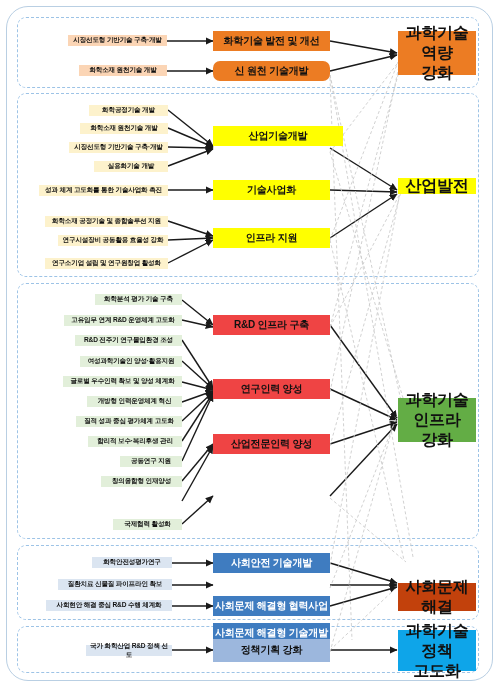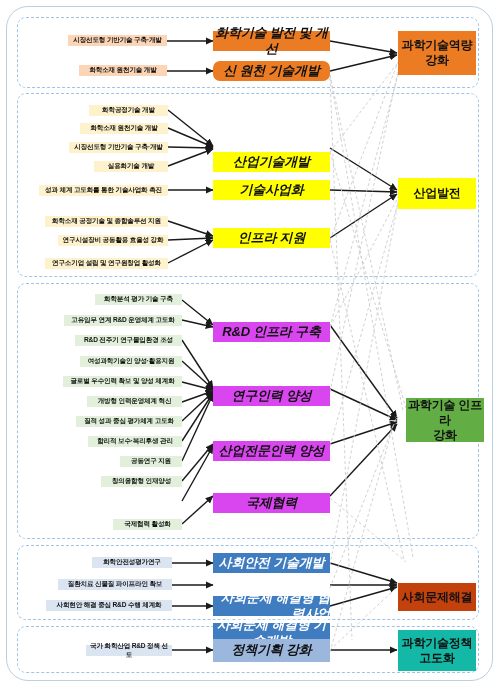--- a/index.html
+++ b/index.html
@@ -35,38 +35,38 @@
     font-size:6.6px; font-weight:600; padding:0 3px;
     height:11px; border:0;
   }
   .chip.orange{background:#fbd5b5;}
   .chip.yellow{background:#fdf2cc;}
   .chip.green{background:#e2efda;}
   .chip.blue{background:#dbe5f1;}
 
   
   .mid{
-    font-size:13px; font-weight:700; height:20px;font-style:italic;
+    font-size:10px; font-weight:700; height:20px;
   }
   .mid.orange{background:#ec7c23;}
   .mid.yellow{background:#ffff00;}
-  .mid.green{background:#d946ef;margin-top:7px;}
+  .mid.green{background:#ef4444;}
   .mid.blue{background:#3f7cc0; color:#ffffff;}
   .mid.bluelight{background:#9cb7dd;}
 
   
   .goal{
-    font-size:12px; font-weight:700; padding:2px;
+    font-size:16px; font-weight:700; padding:2px;
     flex-direction:column;
   }
   .goal.orange{background:#ec7c23;}
   .goal.yellow{background:#ffff00;}
-  .goal.green{background:#63ad45;margin-left:8px;}
+  .goal.green{background:#63ad45;}
   .goal.blue{background:#c2410c;margin-top:12px;}
-  .goal.bluelight{background:#14b8a6;}
+  .goal.bluelight{background:#0ea5e9;}
   .goal span{display:block;}
 </style>
 </head>
 <body>
 
 <div id="stage">
 
   <div id="outer-frame"></div>
 
   <div class="panel" style="left:17px;  top:17px;  width:462px; height:71px;"></div>
@@ -170,44 +170,43 @@
 
   <div class="node chip yellow" style="left:89px; top:105px; width:79px;">화학공정기술 개발</div>
   <div class="node chip yellow" style="left:80px; top:123px; width:88px;">화학소재 원천기술 개발</div>
   <div class="node chip yellow" style="left:69px; top:142px; width:99px;">시장선도형 기반기술 구축·개발</div>
   <div class="node chip yellow" style="left:94px; top:161px; width:74px;">실용화기술 개발</div>
   <div class="node chip yellow" style="left:39px; top:185px; width:129px;">성과 체계 고도화를 통한 기술사업화 촉진</div>
   <div class="node chip yellow" style="left:45px; top:216px; width:123px;">화학소재 공정기술 및 종합솔루션 지원</div>
   <div class="node chip yellow" style="left:58px; top:235px; width:110px;">연구시설장비 공동활용 효율성 강화</div>
   <div class="node chip yellow" style="left:45px; top:258px; width:123px;">연구소기업 설립 및 연구원창업 활성화</div>
 
-  <div class="node mid yellow" style="left:213px; top:152px; width:117px;">산업기술개발</div>
+  <div class="node mid yellow" style="left:213px; top:126px; width:130px;">산업기술개발</div>
   <div class="node mid yellow" style="left:213px; top:180px; width:117px;">기술사업화</div>
   <div class="node mid yellow" style="left:213px; top:228px; width:117px;">인프라 지원</div>
 
-  <div class="node goal yellow" style="left:398px; top:178px; width:78px; height:31px;">
+  <div class="node goal yellow" style="left:398px; top:178px; width:78px; height:16px;">
     <span>산업발전</span>
   </div>
 
   <div class="node chip green" style="left:95px; top:294px; width:87px;">화학분석 평가 기술 구축</div>
   <div class="node chip green" style="left:64px; top:315px; width:118px;">고유임무 연계 R&amp;D 운영체계 고도화</div>
   <div class="node chip green" style="left:75px; top:335px; width:107px;">R&amp;D 전주기 연구몰입환경 조성</div>
   <div class="node chip green" style="left:80px; top:356px; width:102px;">여성과학기술인 양성·활용지원</div>
   <div class="node chip green" style="left:63px; top:376px; width:119px;">글로벌 우수인력 확보 및 양성 체계화</div>
   <div class="node chip green" style="left:87px; top:396px; width:95px;">개방형 인력운영체계 혁신</div>
   <div class="node chip green" style="left:76px; top:416px; width:106px;">질적 성과 중심 평가체계 고도화</div>
   <div class="node chip green" style="left:88px; top:436px; width:94px;">합리적 보수·복리후생 관리</div>
   <div class="node chip green" style="left:120px; top:456px; width:62px;">공동연구 지원</div>
   <div class="node chip green" style="left:101px; top:476px; width:81px;">창의융합형 인재양성</div>
   <div class="node chip green" style="left:113px; top:519px; width:69px;">국제협력 활성화</div>
 
   <div class="node mid green" style="left:213px; top:315px; width:117px;">R&amp;D 인프라 구축</div>
   <div class="node mid green" style="left:213px; top:379px; width:117px;">연구인력 양성</div>
   <div class="node mid green" style="left:213px; top:434px; width:117px;">산업전문인력 양성</div>
-  <div class="node mid green" style="left:213px; top:486px; width:117px;">국제협력</div>
 
   <div class="node goal green" style="left:398px; top:398px; width:78px; height:44px;">
     <span>과학기술 인프라</span>
     <span>강화</span>
   </div>
 
   <div class="node chip blue" style="left:92px; top:557px; width:80px;">화학안전성평가연구</div>
   <div class="node chip blue" style="left:58px; top:579px; width:114px;">질환치료 신물질 파이프라인 확보</div>
   <div class="node chip blue" style="left:46px; top:600px; width:126px;">사회현안 해결 중심 R&amp;D 수행 체계화</div>
 

